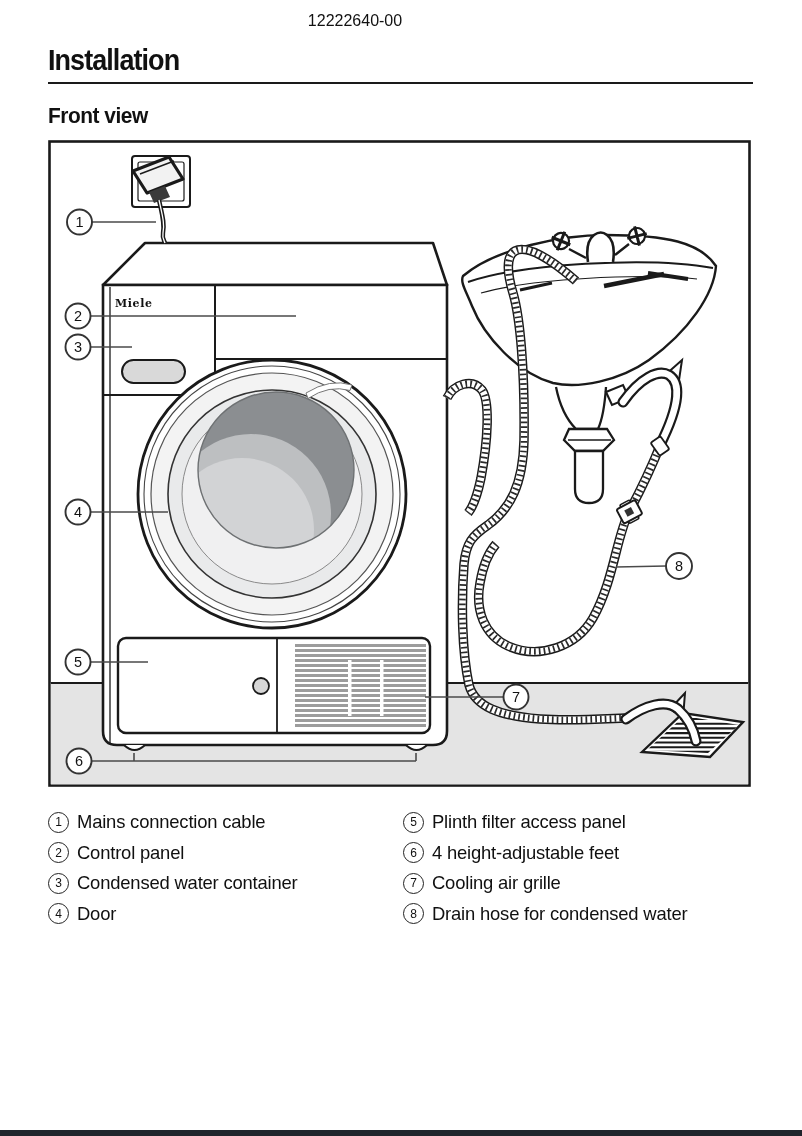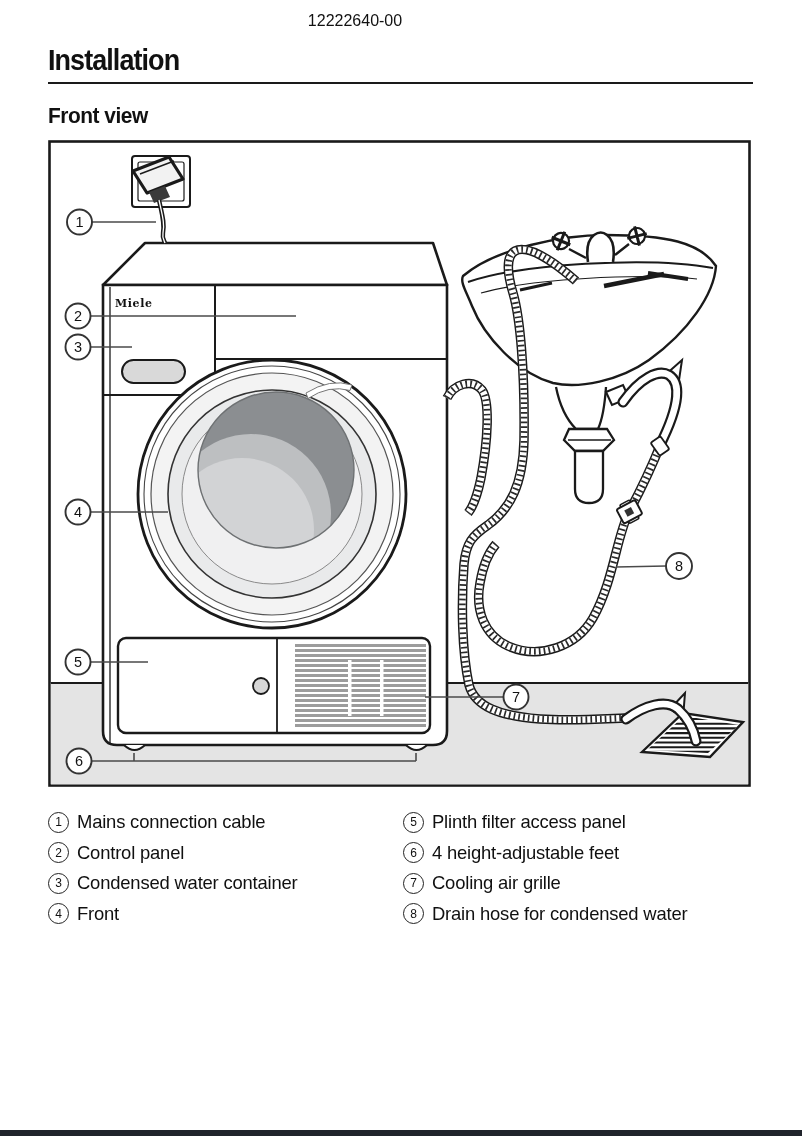--- a/index.html
+++ b/index.html
@@ -290,21 +290,21 @@
     <li>
       <span class="lnum">2</span>
       <span class="llabel">Control panel</span>
     </li>
     <li>
       <span class="lnum">3</span>
       <span class="llabel">Condensed water container</span>
     </li>
     <li>
       <span class="lnum">4</span>
-      <span class="llabel">Front</span>
+      <span class="llabel">Door</span>
     </li>
   </ul>
   <ul class="col-right">
     <li>
       <span class="lnum">5</span>
       <span class="llabel">Plinth filter access panel</span>
     </li>
     <li>
       <span class="lnum">6</span>
       <span class="llabel">4 height-adjustable feet</span>

